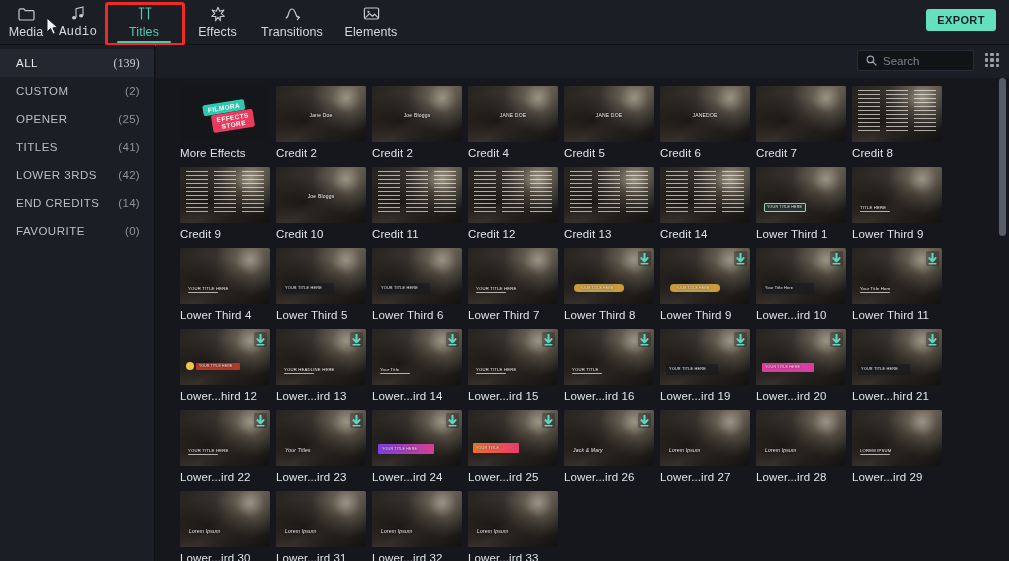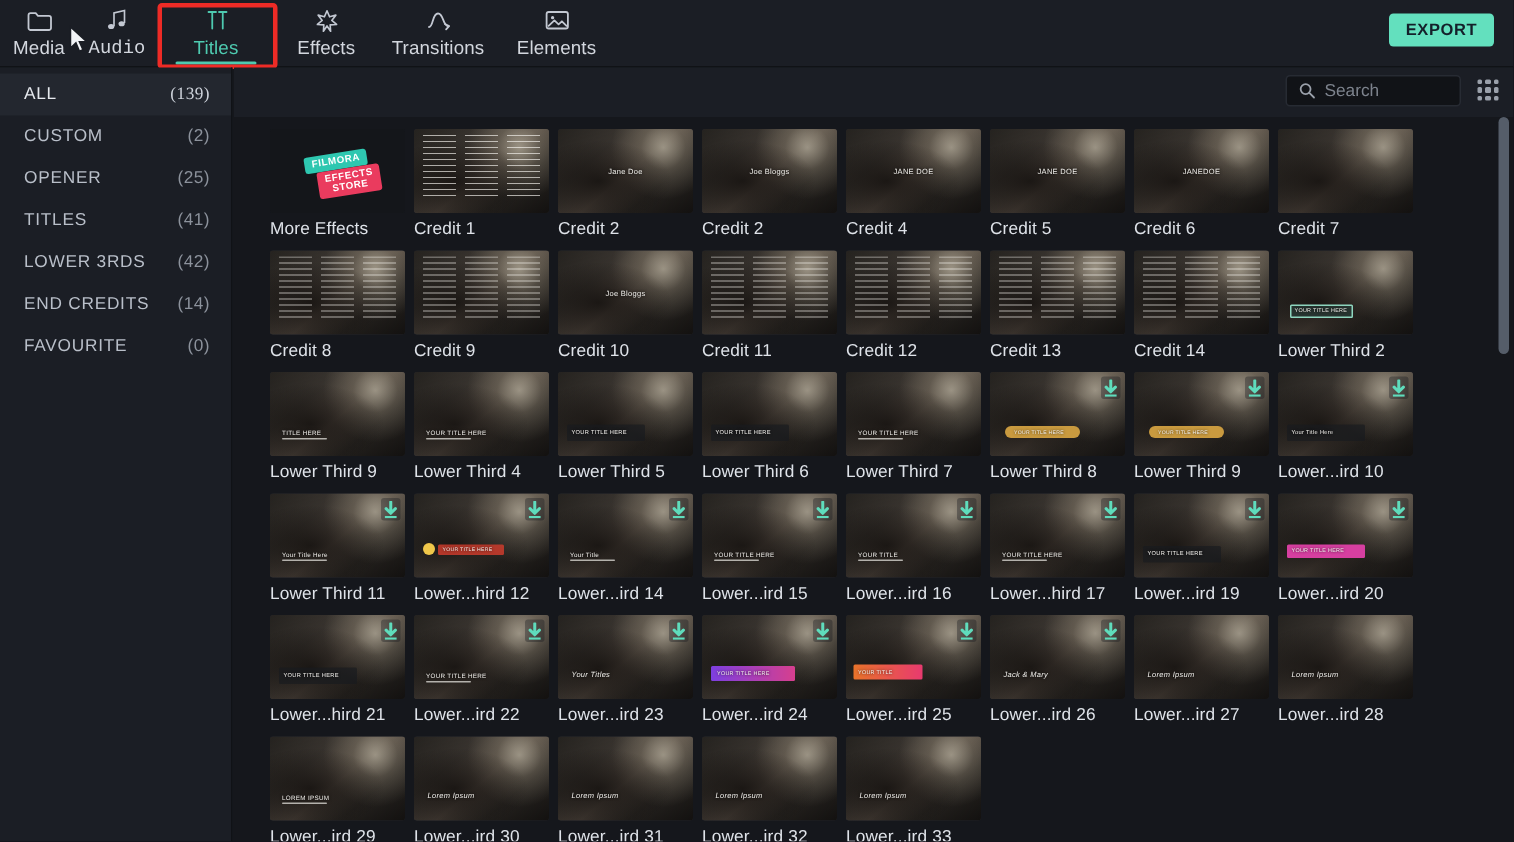--- a/index.html
+++ b/index.html
@@ -438,31 +438,20 @@
         <div class="cell">
           <div class="thumb store">
             <div class="photo"></div>
             <div class="store-art"><span class="b1">FILMORA</span><br><span class="b2">EFFECTS STORE</span></div>
           </div>
           <div class="caption">More Effects</div>
         </div>
         <div class="cell">
           <div class="thumb">
             <div class="photo"></div>
-            <div class="credits-lines">
-              <span style="height:42px"></span>
-              <span style="height:42px"></span>
-              <span style="height:42px"></span>
-            </div>
-          </div>
-          <div class="caption">Credit 1</div>
-        </div>
-        <div class="cell">
-          <div class="thumb">
-            <div class="photo"></div>
             <div class="ttl center" style="top:26px;font-size:5px;">Jane Doe</div>
           </div>
           <div class="caption">Credit 2</div>
         </div>
         <div class="cell">
           <div class="thumb">
             <div class="photo"></div>
             <div class="ttl center" style="top:26px;font-size:5px;">Joe Bloggs</div>
           </div>
           <div class="caption">Credit 2</div>
@@ -566,21 +555,21 @@
             </div>
           </div>
           <div class="caption">Credit 14</div>
         </div>
         <div class="cell">
           <div class="thumb">
             <div class="photo"></div>
             <div class="bar" style="left:8px;top:36px;width:42px;height:9px;background:rgba(40,60,55,.72);border:.6px solid #8fd6bf;"></div>
             <div class="ttl" style="left:11px;top:38px;font-size:3.6px;">YOUR TITLE HERE</div>
           </div>
-          <div class="caption">Lower Third 2</div>
+          <div class="caption">Lower Third 1</div>
         </div>
         <div class="cell">
           <div class="thumb">
             <div class="photo"></div>
             <div class="ttl" style="left:8px;top:38px;font-size:4.2px;">TITLE HERE</div>
             <div class="bar" style="left:8px;top:44px;width:30px;height:.8px;background:rgba(240,238,232,.7);"></div>
           </div>
           <div class="caption">Lower Third 9</div>
         </div>
         <div class="cell">
@@ -682,20 +671,34 @@
                 <path d="M5.5,0.6 V7.4 M2.4,5.1 L5.5,8.2 L8.6,5.1" fill="none" stroke="#5fdcbc" stroke-width="2" stroke-linecap="round" stroke-linejoin="round"></path>
                 <rect x="1.6" y="10" width="7.8" height="1.4" fill="#5fdcbc"></rect>
               </svg>
             </div>
           </div>
           <div class="caption">Lower...hird 12</div>
         </div>
         <div class="cell">
           <div class="thumb">
             <div class="photo"></div>
+            <div class="ttl" style="left:8px;top:38px;font-size:4.2px;">YOUR HEADLINE HERE</div>
+            <div class="bar" style="left:8px;top:44px;width:30px;height:.8px;background:rgba(240,238,232,.7);"></div>
+            <div class="dl-badge">
+              <svg width="11" height="12" viewBox="0 0 11 12">
+                <path d="M5.5,0.6 V7.4 M2.4,5.1 L5.5,8.2 L8.6,5.1" fill="none" stroke="#5fdcbc" stroke-width="2" stroke-linecap="round" stroke-linejoin="round"></path>
+                <rect x="1.6" y="10" width="7.8" height="1.4" fill="#5fdcbc"></rect>
+              </svg>
+            </div>
+          </div>
+          <div class="caption">Lower...ird 13</div>
+        </div>
+        <div class="cell">
+          <div class="thumb">
+            <div class="photo"></div>
             <div class="ttl" style="left:8px;top:38px;font-size:4.2px;">Your Title</div>
             <div class="bar" style="left:8px;top:44px;width:30px;height:.8px;background:rgba(240,238,232,.7);"></div>
             <div class="dl-badge">
               <svg width="11" height="12" viewBox="0 0 11 12">
                 <path d="M5.5,0.6 V7.4 M2.4,5.1 L5.5,8.2 L8.6,5.1" fill="none" stroke="#5fdcbc" stroke-width="2" stroke-linecap="round" stroke-linejoin="round"></path>
                 <rect x="1.6" y="10" width="7.8" height="1.4" fill="#5fdcbc"></rect>
               </svg>
             </div>
           </div>
           <div class="caption">Lower...ird 14</div>
@@ -720,34 +723,20 @@
             <div class="ttl" style="left:8px;top:38px;font-size:4.2px;">YOUR TITLE</div>
             <div class="bar" style="left:8px;top:44px;width:30px;height:.8px;background:rgba(240,238,232,.7);"></div>
             <div class="dl-badge">
               <svg width="11" height="12" viewBox="0 0 11 12">
                 <path d="M5.5,0.6 V7.4 M2.4,5.1 L5.5,8.2 L8.6,5.1" fill="none" stroke="#5fdcbc" stroke-width="2" stroke-linecap="round" stroke-linejoin="round"></path>
                 <rect x="1.6" y="10" width="7.8" height="1.4" fill="#5fdcbc"></rect>
               </svg>
             </div>
           </div>
           <div class="caption">Lower...ird 16</div>
-        </div>
-        <div class="cell">
-          <div class="thumb">
-            <div class="photo"></div>
-            <div class="ttl" style="left:8px;top:38px;font-size:4.2px;">YOUR TITLE HERE</div>
-            <div class="bar" style="left:8px;top:44px;width:30px;height:.8px;background:rgba(240,238,232,.7);"></div>
-            <div class="dl-badge">
-              <svg width="11" height="12" viewBox="0 0 11 12">
-                <path d="M5.5,0.6 V7.4 M2.4,5.1 L5.5,8.2 L8.6,5.1" fill="none" stroke="#5fdcbc" stroke-width="2" stroke-linecap="round" stroke-linejoin="round"></path>
-                <rect x="1.6" y="10" width="7.8" height="1.4" fill="#5fdcbc"></rect>
-              </svg>
-            </div>
-          </div>
-          <div class="caption">Lower...hird 17</div>
         </div>
         <div class="cell">
           <div class="thumb">
             <div class="photo"></div>
             <div class="bar" style="left:6px;top:35px;width:52px;height:11px;background:rgba(22,26,30,.62);"></div>
             <div class="ttl" style="left:9px;top:38px;font-size:3.8px;">YOUR TITLE HERE</div>
             <div class="dl-badge">
               <svg width="11" height="12" viewBox="0 0 11 12">
                 <path d="M5.5,0.6 V7.4 M2.4,5.1 L5.5,8.2 L8.6,5.1" fill="none" stroke="#5fdcbc" stroke-width="2" stroke-linecap="round" stroke-linejoin="round"></path>
                 <rect x="1.6" y="10" width="7.8" height="1.4" fill="#5fdcbc"></rect>

